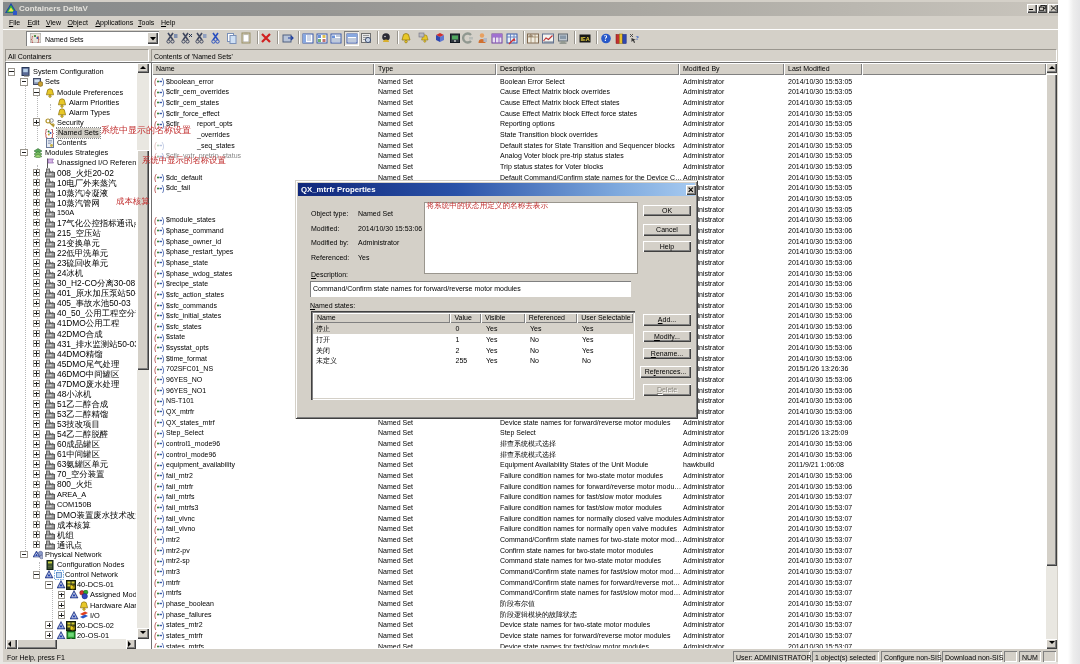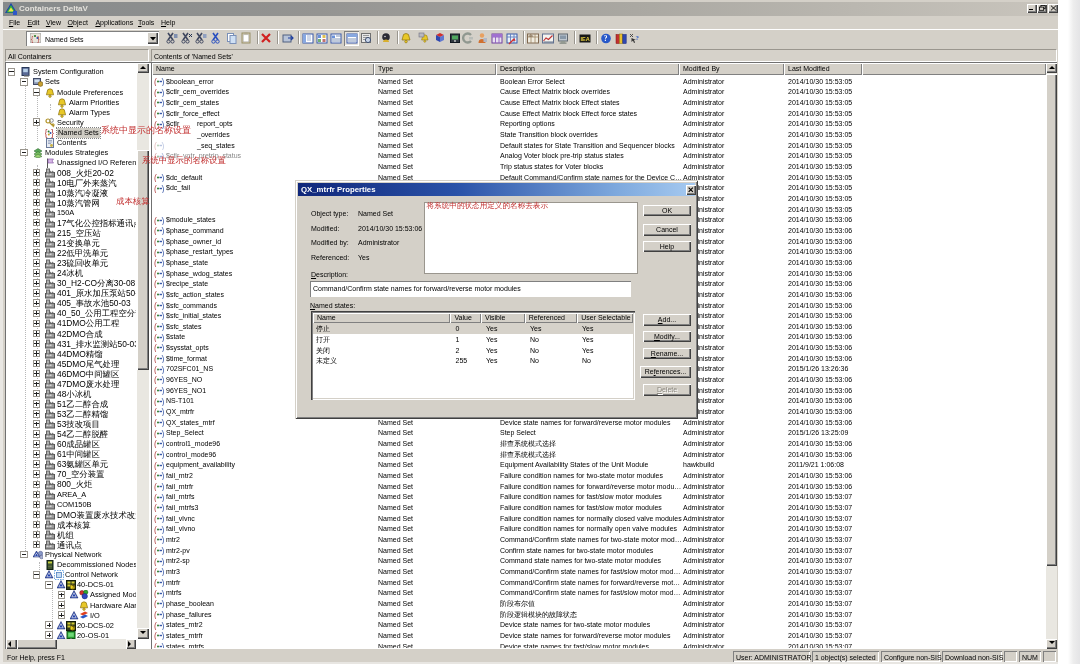--- a/index.html
+++ b/index.html
@@ -733,21 +733,21 @@
         <polygon points="3.5,3.6 4.9,5.9 2.1,5.9" fill="#2040b0"></polygon>
         <circle cx="7.5" cy="3.5" r="2.2" fill="#8898c8" stroke="#404a80" stroke-width="0.5"></circle>
         <circle cx="8.5" cy="7" r="1.8" fill="#a8b0d0" stroke="#404a80" stroke-width="0.5"></circle>
       </svg>
       <div class="ab t75" style="left:45.0px;top:548.2px;">Physical Network</div>
 <svg class="ab" style="left:45.0px;top:558.3px" width="10" height="10" viewBox="0 0 10 10">
         <rect x="2" y="0.5" width="6" height="9" fill="#284028" stroke="#102010"></rect>
         <rect x="3" y="1.5" width="4" height="2" fill="#c8d040"></rect>
         <path d="M3,5 h4 M3,6.5 h4 M3,8 h4" stroke="#708040" stroke-width="0.7"></path>
       </svg>
-      <div class="ab t75" style="left:57.0px;top:558.3px;">Decommissioned Nodes</div>
+      <div class="ab t75" style="left:57.0px;top:558.3px;">Configuration Nodes</div>
 <div class="ab" style="left:32.7px;top:569.0px;width:7.6px;height:7.6px;background:#fff;border:1px solid #9a968e;"></div>
       <div class="ab" style="left:34.4px;top:572.3px;width:4.4px;height:1px;background:#222;"></div>
       <svg class="ab" style="left:45.0px;top:568.3px" width="9" height="9" viewBox="0 0 9 9">
         <polygon points="4,0.5 8,8 0,8" fill="#2040b0" stroke="#102060" stroke-width="0.5"></polygon>
         <polygon points="4,2 6.7,7.2 1.3,7.2" fill="#e8e8e8"></polygon>
         <polygon points="4,3.4 5.8,6.6 2.2,6.6" fill="#2040b0"></polygon>
       </svg>
       <svg class="ab" style="left:53.5px;top:568.3px" width="10" height="10" viewBox="0 0 10 10">
         <rect x="0.5" y="0.5" width="9" height="9" fill="none" stroke="#70a8e0" stroke-dasharray="1.5,1" stroke-width="1"></rect>
         <rect x="2.5" y="2.5" width="5" height="5" fill="#c8ddf2" stroke="#5080c0" stroke-width="0.8"></rect>

